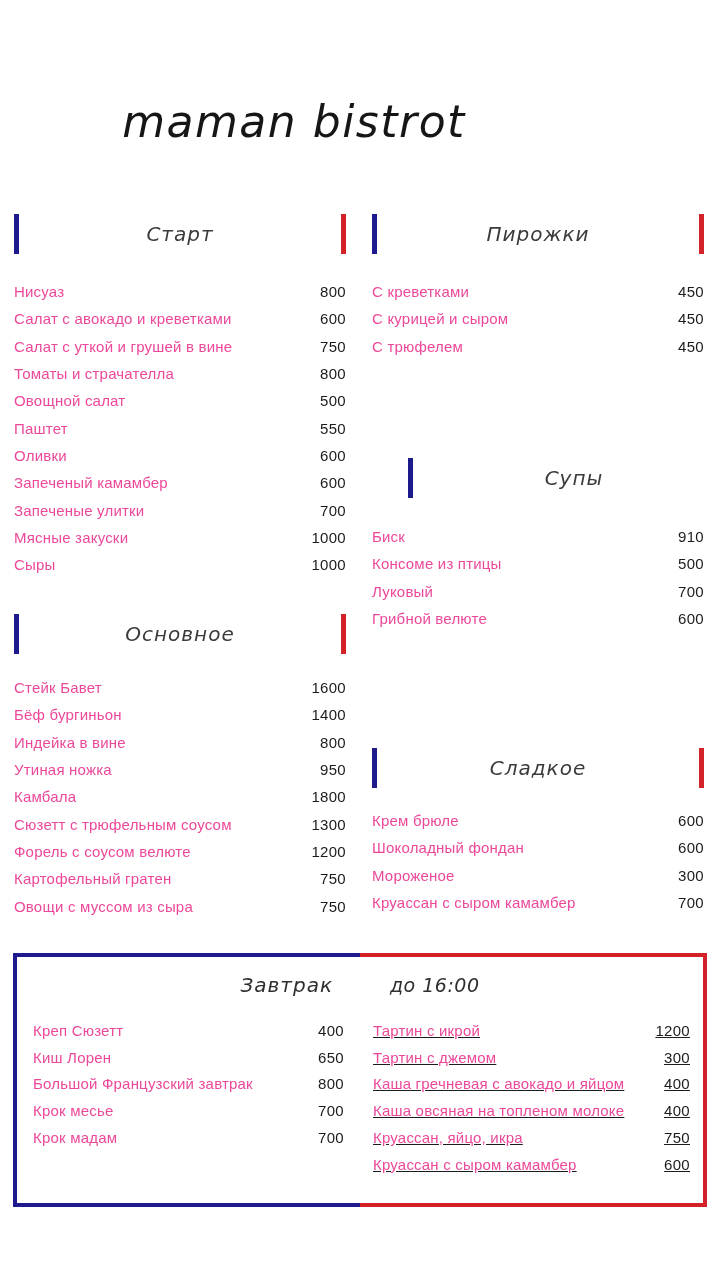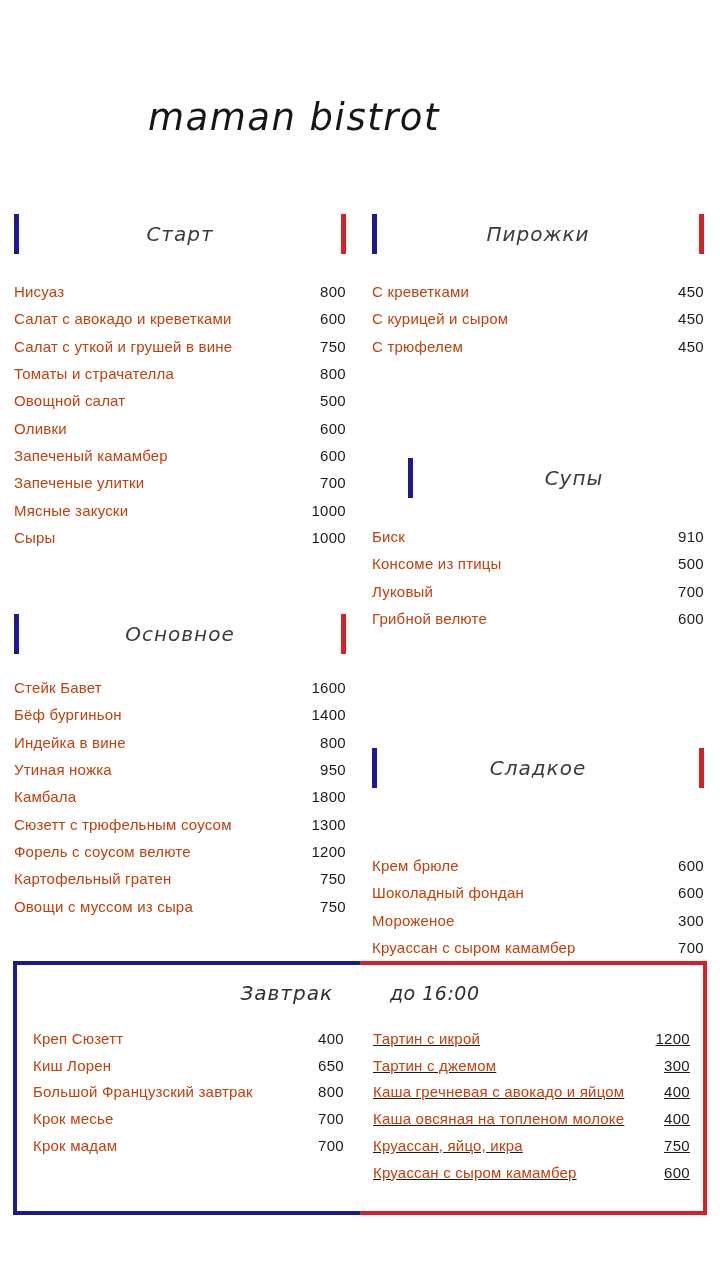--- a/index.html
+++ b/index.html
@@ -11,21 +11,21 @@
     position: relative;
     overflow: hidden;
   }
   :root { --blue: #1c1a8d; --red: #d42127; }
 
   .page-title {
     position: absolute; top: 96px; left: 0; width: 588px;
     text-align: center;
     font-family: "DejaVu Sans", sans-serif;
     font-style: italic; font-weight: 500;
-    font-size: 37px; letter-spacing: 1.5px;
+    font-size: 44px; letter-spacing: 1.5px;
     color: #161616;
   }
 
   
   .sec-header {
     position: absolute; height: 40px;
     display: flex; align-items: stretch; gap: 36px;
   }
   .bar { width: 5px; height: 40px; flex: 0 0 5px; }
   .bar.blue { background: var(--blue); }
@@ -36,30 +36,29 @@
     font-style: italic; font-size: 20px;
     letter-spacing: 1px; color: #3b3b3b;
   }
 
   .menu-list { position: absolute; }
   .row {
     display: flex; justify-content: space-between; align-items: center;
     height: 27.3px;
   }
   .bf .row { height: 26.8px; }
-  .nm { font-size: 15px; color: #c2410c; letter-spacing: 0.2px; }
+  .nm { font-size: 15px; color: #ec4899; letter-spacing: 0.2px; }
   .pr { font-size: 15px; color: #1b1b1b; letter-spacing: 0.3px; }
 
   
   .bf-box {
     position: absolute; left: 13px; top: 953px;
     width: 686px; height: 246px;
     border: 4px solid transparent;
     border-image: linear-gradient(90deg, var(--blue) 0 50%, var(--red) 50% 100%) 1;
-    margin-top: 8px;
   }
   .bf-header {
     position: absolute; top: 16px; left: 0; width: 100%;
     display: flex; justify-content: center; align-items: baseline; gap: 57px;
     font-family: "DejaVu Sans", sans-serif; font-style: italic;
   }
   .bf-title { font-size: 20px; letter-spacing: 1px; color: #2f2f2f; }
   .bf-time  { font-size: 19px; letter-spacing: 0.5px; color: #2f2f2f; }
 </style>
 </head>
@@ -92,20 +91,24 @@
     <div class="row">
       <span class="nm">Томаты и страчателла</span>
       <span class="pr">800</span>
     </div>
 
     <div class="row">
       <span class="nm">Овощной салат</span>
       <span class="pr">500</span>
     </div>
 
+    <div class="row">
+      <span class="nm">Паштет</span>
+      <span class="pr">550</span>
+    </div>
 
     <div class="row">
       <span class="nm">Оливки</span>
       <span class="pr">600</span>
     </div>
 
     <div class="row">
       <span class="nm">Запеченый камамбер</span>
       <span class="pr">600</span>
     </div>
@@ -228,21 +231,21 @@
       <span class="nm">Грибной велюте</span>
       <span class="pr">600</span>
     </div>
   </div>
 
 <div class="sec-header" style="top:748px; left:372px; width:332px;">
   <span class="bar blue"></span>
   <span class="sec-title">Сладкое</span>
   <span class="bar red"></span>
 </div>
-<div class="menu-list" style="top:852px; left:372px; width:332px;">
+<div class="menu-list" style="top:807px; left:372px; width:332px;">
 
     <div class="row">
       <span class="nm">Крем брюле</span>
       <span class="pr">600</span>
     </div>
 
     <div class="row">
       <span class="nm">Шоколадный фондан</span>
       <span class="pr">600</span>
     </div>

